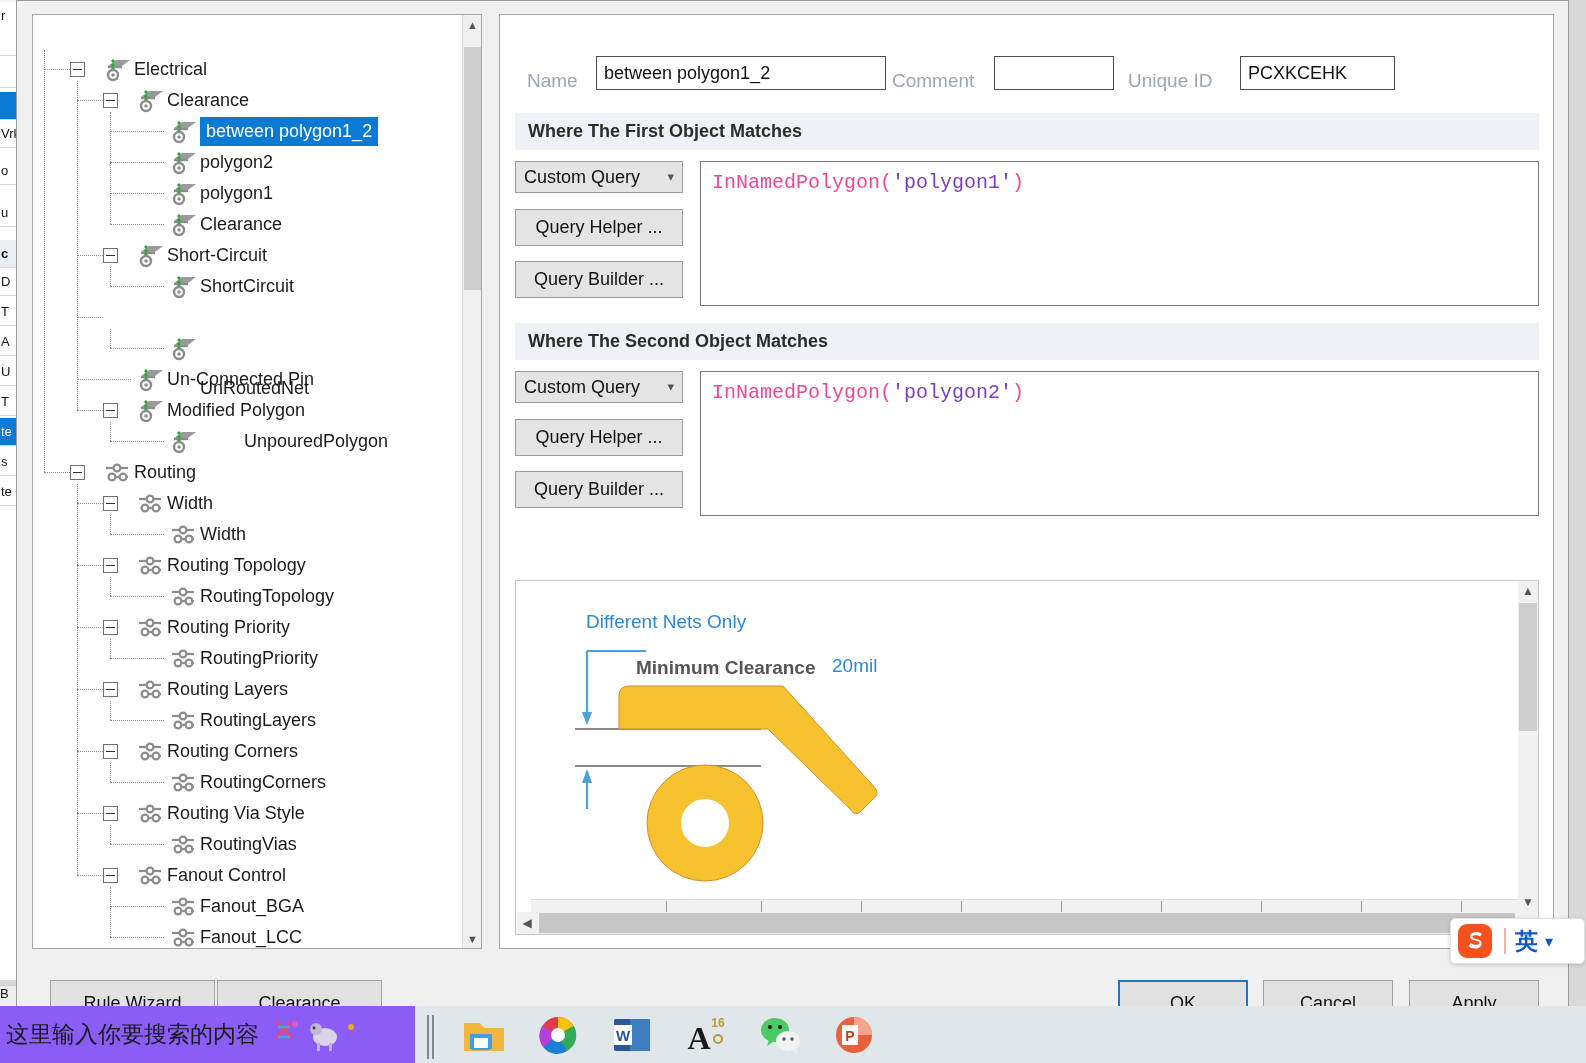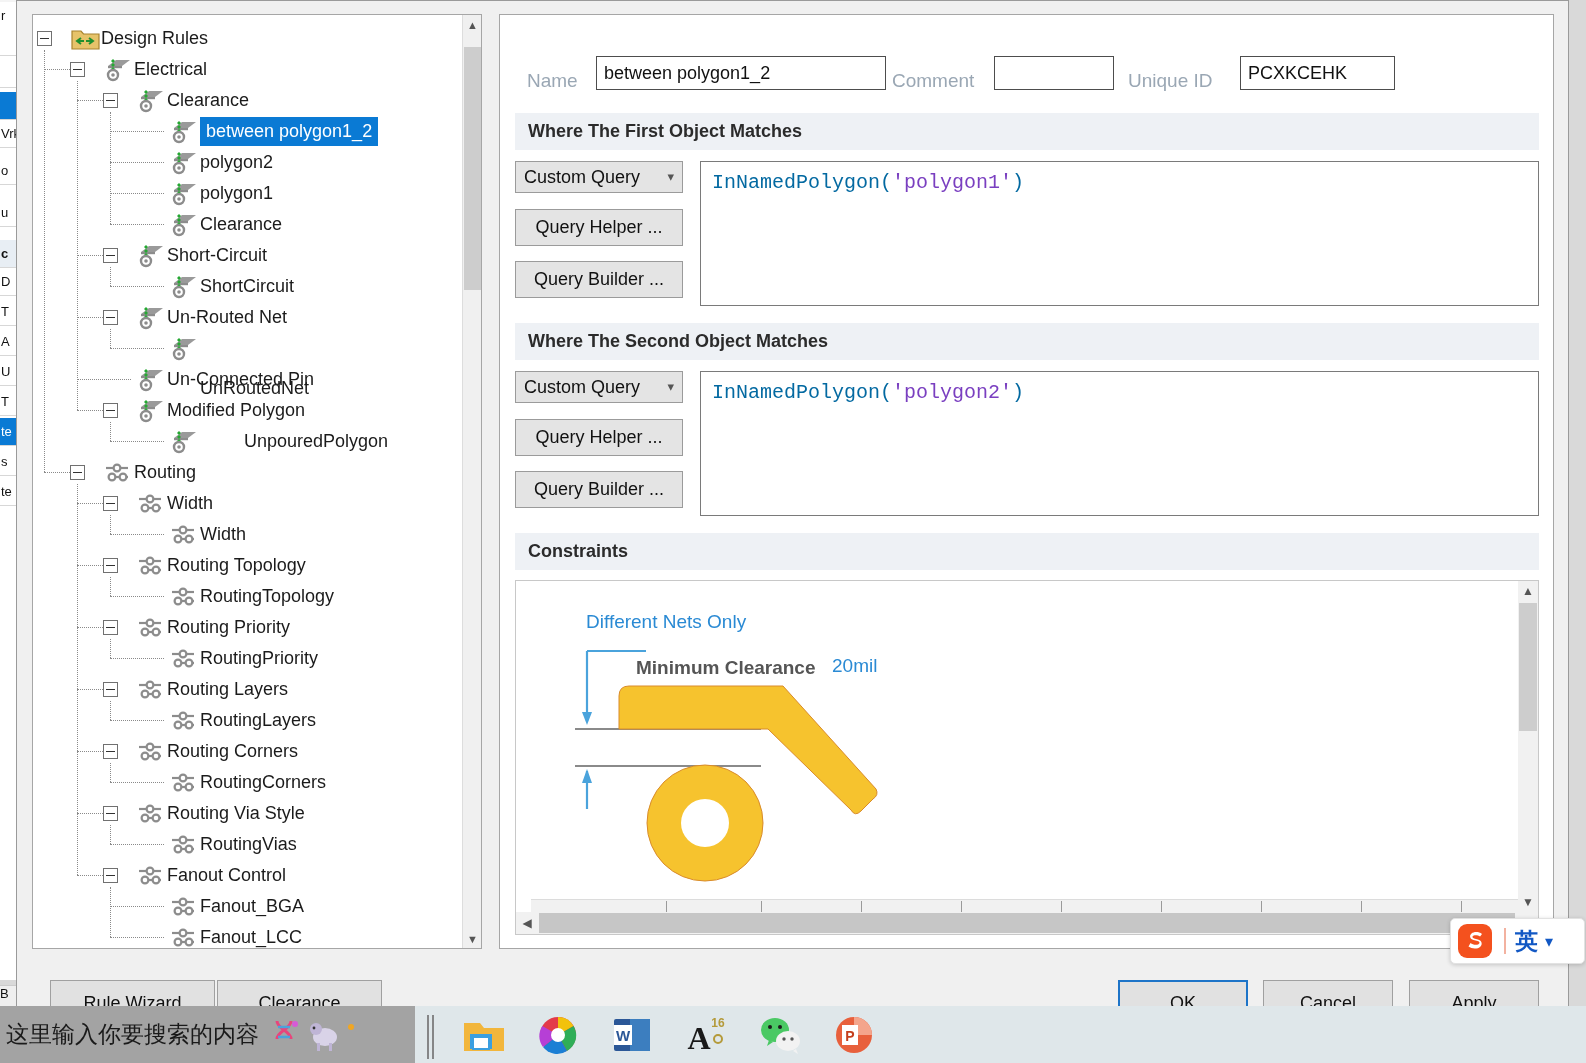--- a/index.html
+++ b/index.html
@@ -67,21 +67,21 @@
   .qblock{position:absolute;left:15px;width:1024px;}
   .combo{position:absolute;left:0;top:0;width:168px;height:32px;background:#e4e4e4;border:1px solid #9b9b9b;box-sizing:border-box;
      font-size:18px;color:#111;padding-left:8px;line-height:30px;}
   .combo .cv{position:absolute;left:8px;top:0;}
   .combo .carr{position:absolute;right:8px;top:0;color:#555;font-size:13px;}
   .qbtn{position:absolute;left:0;width:168px;height:37px;background:#e4e4e4;border:1px solid #9b9b9b;box-sizing:border-box;
      font-size:18px;color:#111;display:flex;align-items:center;justify-content:center;}
   .qtext{position:absolute;left:185px;top:0;right:0;background:#fff;border:1px solid #7a7a7a;box-sizing:border-box;
      font-family:"Liberation Mono","DejaVu Sans Mono",monospace;font-size:20px;padding:9px 11px;color:#15205e;white-space:nowrap;}
   .qtext .str{color:#7a3fc0;}
-  .qtext .pn{color:#0369a1;}
+  .qtext .pn{color:#ec4899;}
 
   
   #constraints-body{position:absolute;left:15px;top:565px;width:1024px;height:355px;background:#ffffff;border:1px solid #c8c8c8;box-sizing:border-box;overflow:hidden;}
   #cb-inner{position:absolute;left:0;top:0;right:20px;bottom:22px;overflow:hidden;}
   #diff-nets{position:absolute;left:70px;top:30px;font-size:19px;color:#2a8ad4;}
   #min-clear-lbl{position:absolute;left:120px;top:76px;font-size:19px;font-weight:bold;color:#555555;}
   #min-clear-val{position:absolute;left:316px;top:74px;font-size:19px;color:#2a8ad4;}
   #diagram{position:absolute;left:45px;top:60px;}
   
   #tbl-hdr{position:absolute;left:15px;bottom:22px;right:20px;height:12px;background:#f1f1f1;border-top:1px solid #dcdcdc;}
@@ -96,21 +96,21 @@
   #cb-hsb .arrow.left{left:0;} #cb-hsb .arrow.right{right:0;}
   #cb-hsb .thumb{position:absolute;top:1px;left:23px;right:23px;height:20px;background:#c6c6c6;}
 
   
   .foot-btn{position:absolute;height:46px;background:#e1e1e1;border:1px solid #a0a0a0;box-sizing:border-box;
      font-size:18px;color:#111;display:flex;align-items:center;justify-content:center;}
   .foot-btn.primary{border:2px solid #1d74c8;}
 
   
   #taskbar{position:absolute;left:0;bottom:0;width:1586px;height:57px;background:#dfe7ea;}
-  #searchbox{position:absolute;left:0;bottom:0;width:415px;height:57px;background:#a3a3a3;display:flex;align-items:center;}
+  #searchbox{position:absolute;left:0;bottom:0;width:415px;height:57px;background:#8b5cf6;display:flex;align-items:center;}
   #searchbox .stext{font-size:23px;color:#1a1a1a;padding-left:6px;}
   .tb-ico{position:absolute;bottom:4px;width:48px;height:48px;}
   #tb-divider{position:absolute;left:426px;bottom:4px;width:10px;height:44px;}
   #watermark{position:absolute;right:18px;bottom:6px;font-size:27px;color:#b9b9b9;letter-spacing:1px;}
 
   
   #ime{position:absolute;left:1450px;top:918px;width:133px;height:44px;background:#ffffff;border:1px solid #e2e2e2;
      border-radius:5px;box-shadow:0 1px 4px rgba(0,0,0,.18);display:flex;align-items:center;}
   #ime .sep{width:2px;height:26px;background:#f3b2a0;margin:0 9px;}
   #ime .eng{font-size:23px;color:#1258c4;font-weight:bold;}
@@ -141,31 +141,20 @@
       <div class="bg-strip" style="top: 478px; height: 28px; line-height: 28px;">te</div>
     </div>
   <div id="bg-bottom">B</div>
 </div>
 <div id="bg-blue-l"></div>
 
 <div id="dialog">
 
   <div id="tree-panel">
     <div id="tree-scroll-area">
-        <div class="tree-row" style="position: absolute; left: 0px; right: 0px; top: 8px;">
-          <div class="expander" style="left: 4px;"></div>
-          <span class="ico" style="left: 38px;">
-      <svg width="30" height="24" viewBox="0 0 30 24">
-        <path d="M1 4h9l2.5 3H28v15H1z" fill="#e6c36a" stroke="#a8832f" stroke-width="1.2"></path>
-        <path d="M6 14h7M10 11l-4 3 4 3" stroke="#1f8f2f" stroke-width="2" fill="none"></path>
-        <path d="M22 14h-7M18 11l4 3-4 3" stroke="#1f8f2f" stroke-width="2" fill="none"></path>
-      </svg>
-          </span>
-          <span class="lbl" style="left: 68px;">Design Rules</span>
-        </div>
         <div class="tree-row" style="position: absolute; left: 0px; right: 0px; top: 39px;">
           <div class="expander" style="left: 37px;"></div>
           <span class="ico" style="left: 71px;">
       <svg width="30" height="24" viewBox="0 0 30 24">
         <path d="M4 8 L12 2 L26 2 L18 8 Z" fill="#9a9a9a"></path>
         <rect x="4" y="8" width="14" height="2.2" fill="#8c8c8c"></rect>
         <g fill="#25a832">
           <polygon points="9,1 11,3 9,5 7,3"></polygon>
           <polygon points="9,5 11,7 9,9 7,7"></polygon>
           <polygon points="9,9 11,11 9,13 7,11"></polygon>
@@ -282,37 +271,20 @@
         <g fill="#25a832">
           <polygon points="9,1 11,3 9,5 7,3"></polygon>
           <polygon points="9,5 11,7 9,9 7,7"></polygon>
           <polygon points="9,9 11,11 9,13 7,11"></polygon>
         </g>
         <circle cx="9" cy="17" r="5" fill="none" stroke="#8c8c8c" stroke-width="2.4"></circle>
         <circle cx="9" cy="17" r="1.8" fill="#8c8c8c"></circle>
       </svg>
           </span>
           <span class="lbl" style="left: 167px;">ShortCircuit</span>
-        </div>
-        <div class="tree-row" style="position: absolute; left: 0px; right: 0px; top: 287px;">
-          <div class="expander" style="left: 70px;"></div>
-          <span class="ico" style="left: 104px;">
-      <svg width="30" height="24" viewBox="0 0 30 24">
-        <path d="M4 8 L12 2 L26 2 L18 8 Z" fill="#9a9a9a"></path>
-        <rect x="4" y="8" width="14" height="2.2" fill="#8c8c8c"></rect>
-        <g fill="#25a832">
-          <polygon points="9,1 11,3 9,5 7,3"></polygon>
-          <polygon points="9,5 11,7 9,9 7,7"></polygon>
-          <polygon points="9,9 11,11 9,13 7,11"></polygon>
-        </g>
-        <circle cx="9" cy="17" r="5" fill="none" stroke="#8c8c8c" stroke-width="2.4"></circle>
-        <circle cx="9" cy="17" r="1.8" fill="#8c8c8c"></circle>
-      </svg>
-          </span>
-          <span class="lbl" style="left: 134px;">Un-Routed Net</span>
         </div>
         <div class="tree-row" style="position: absolute; left: 0px; right: 0px; top: 318px;">
           <span class="ico" style="left: 137px;">
       <svg width="30" height="24" viewBox="0 0 30 24">
         <path d="M4 8 L12 2 L26 2 L18 8 Z" fill="#9a9a9a"></path>
         <rect x="4" y="8" width="14" height="2.2" fill="#8c8c8c"></rect>
         <g fill="#25a832">
           <polygon points="9,1 11,3 9,5 7,3"></polygon>
           <polygon points="9,5 11,7 9,9 7,7"></polygon>
           <polygon points="9,9 11,11 9,13 7,11"></polygon>
@@ -652,21 +624,20 @@
     <div class="qblock" style="top:356px;height:145px;">
       <div class="combo">
         <span class="cv">Custom Query</span>
         <span class="carr">▾</span>
       </div>
       <div class="qbtn" style="top:48px;">Query Helper ...</div>
       <div class="qbtn" style="top:100px;">Query Builder ...</div>
       <div class="qtext" style="height:145px;"><span class="pn">InNamedPolygon(</span><span class="str">'polygon2'</span><span class="pn">)</span></div>
     </div>
 
-    <div class="sect-hdr" style="top:518px;">Constraints</div>
 
     <div id="constraints-body">
       <div id="cb-inner">
         <div id="diff-nets">Different Nets Only</div>
         <div id="min-clear-lbl">Minimum Clearance</div>
         <div id="min-clear-val">20mil</div>
 
         <svg id="diagram" width="380" height="260" viewBox="0 0 380 260">
 
           <line x1="26" y1="10" x2="26" y2="75" stroke="#4aa3dc" stroke-width="2.2"></line>

